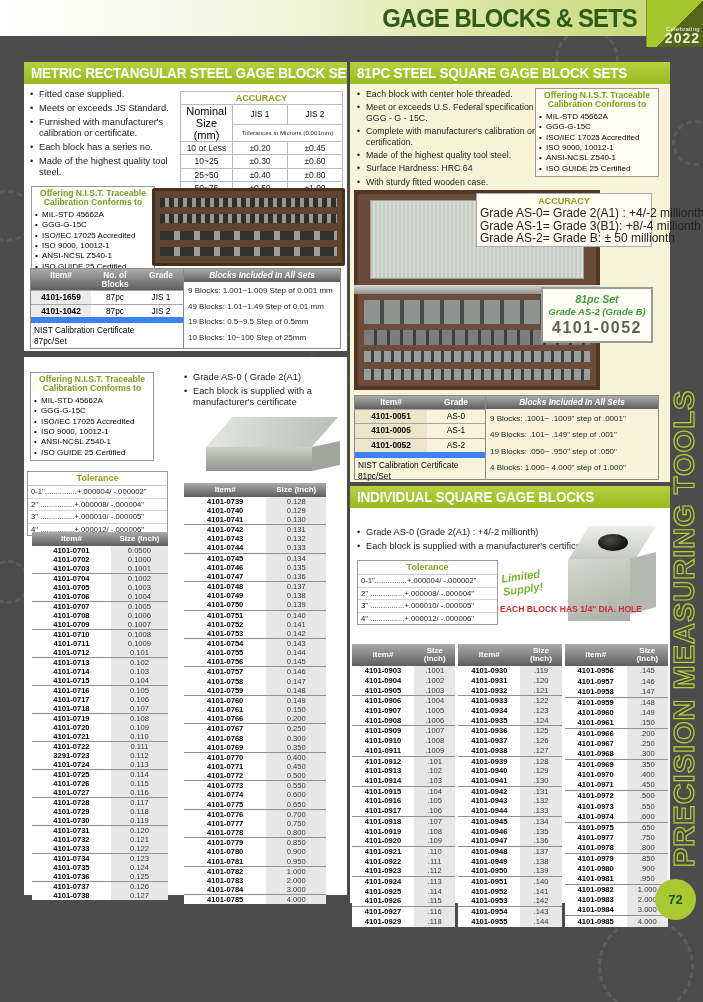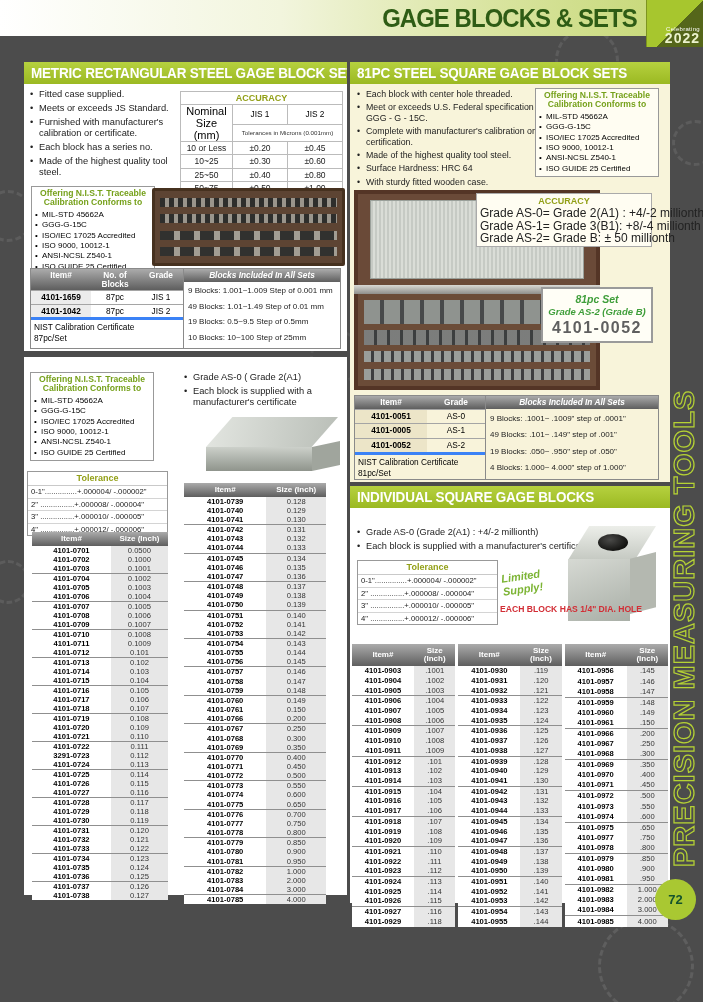--- a/index.html
+++ b/index.html
@@ -94,21 +94,21 @@
   .t-sq td{line-height:9.7px;font-size:7.6px}
 
   
   .settable{position:absolute;border:1px solid #8a8a8a;background:#fff;display:flex;font-size:8.3px}
   .st-l{border-right:1px solid #8a8a8a;display:flex;flex-direction:column}
   .sthead{display:flex;background:linear-gradient(#ababab,#5e5e5e);color:#fff;font-weight:bold}
   .sthead span{text-align:center;line-height:1.05;padding:2px 0;white-space:pre-line}
   .sthead.ith{justify-content:center;font-style:italic;align-items:center}
   .strow{display:flex;border-top:1px solid #a5a5a5}
   .strow span{text-align:center;line-height:12.5px}
-  .stfoot{border-top:3px solid #3b82f6;padding:2px 3px;line-height:1.25;flex:1}
+  .stfoot{border-top:6px solid #3b82f6;padding:2px 3px;line-height:1.25;flex:1}
   .st-r{flex:1;display:flex;flex-direction:column}
   ul.blocklist{list-style:none;padding:2px 4px;display:flex;flex-direction:column;justify-content:space-around;flex:1}
   .blocklist li{line-height:1.1;font-size:8px;white-space:nowrap;color:#222}
   .st-metric{left:6px;top:184px;width:311px;height:81px}
   .st-metric .c-item{width:60px}.st-metric .c-blocks{width:48px}.st-metric .c-grade{width:44px}
   .st-metric .strow .c-item{font-weight:bold;background:#ececec}
   .st-sq{left:4px;top:311px;width:305px;height:85px;background:#f8f3da}
   .st-sq .c-item{width:72px}.st-sq .c-grade{width:58px}
   .st-sq .strow .c-item{font-weight:bold;background:#ece5c8}
   .st-sq .strow span{line-height:13.5px}

